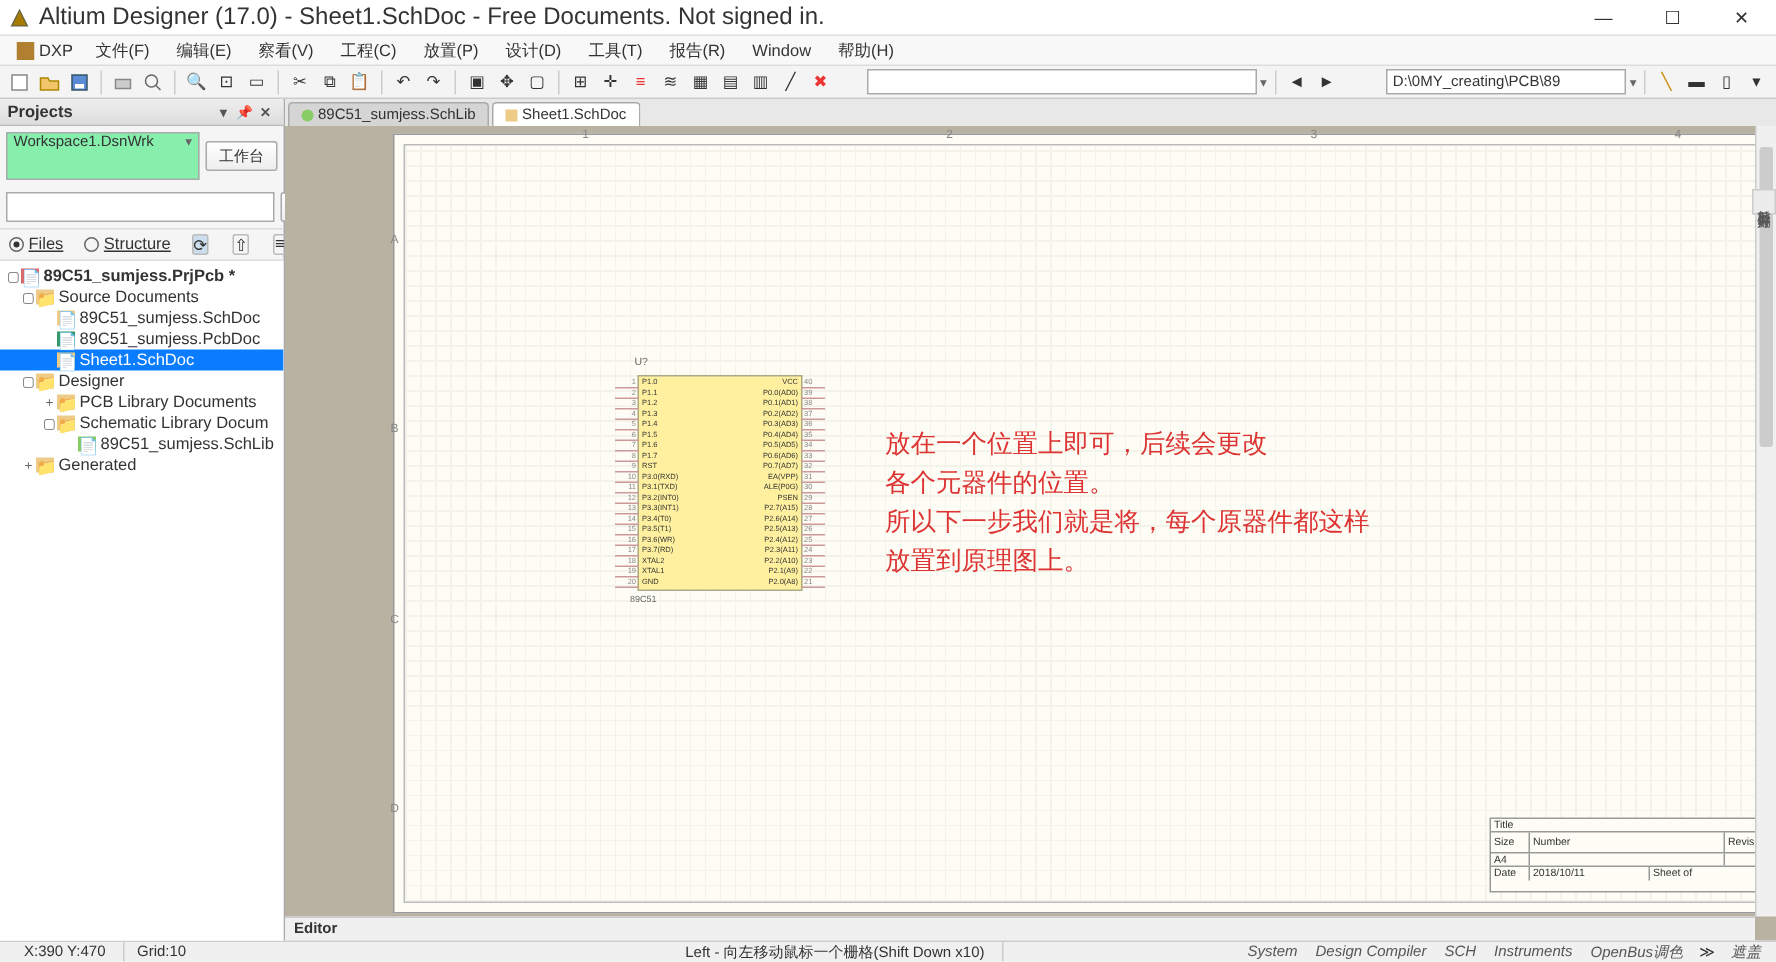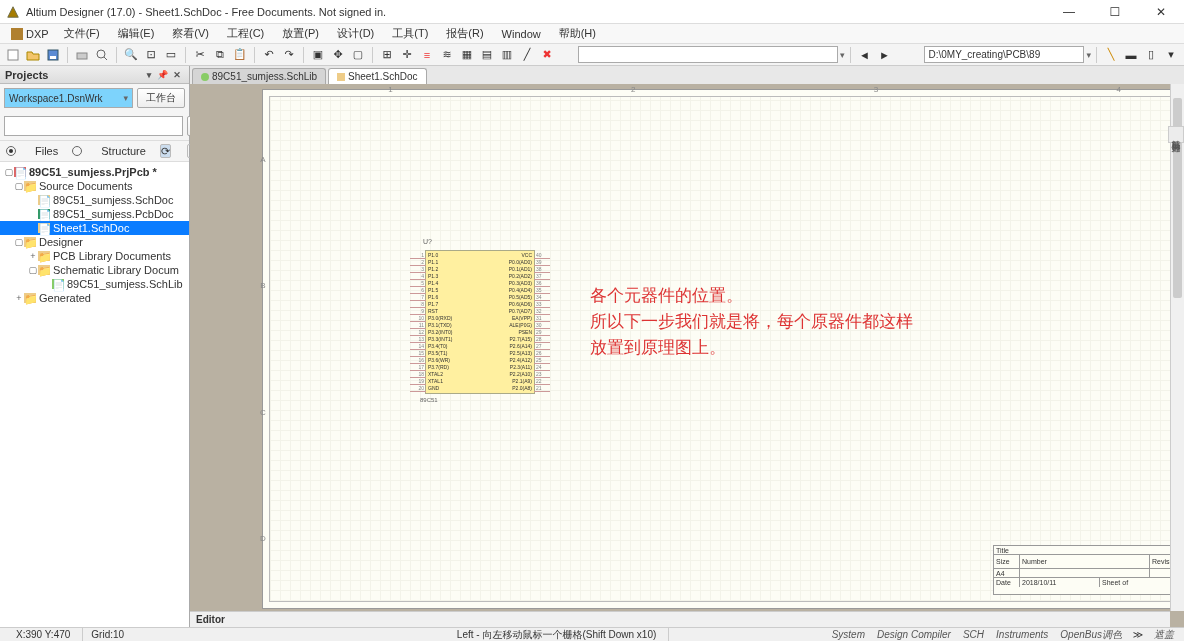--- a/index.html
+++ b/index.html
@@ -1,20 +1,20 @@
 <!DOCTYPE html>
 <html><head>
 <meta charset="utf-8">
 <style>
   * { margin: 0; padding: 0; box-sizing: border-box; font-family: "Microsoft YaHei", Tahoma, sans-serif; }
   body { width: 1184px; height: 641px; overflow: hidden; background: #f0f0f0; font-size: 11px; color: #333; position: relative; }
   
   .titlebar { height: 24px; background: #fff; display: flex; align-items: center; padding-left: 6px; border-bottom: 1px solid #ddd; }
   .titlebar .icon { width: 14px; height: 14px; margin-right: 6px; }
-  .titlebar .title { flex: 1; font-size: 11px; }
+  .titlebar .title { flex: 1; font-size: 16px; }
   .winbtns { display: flex; }
   .winbtn { width: 46px; height: 24px; display: flex; align-items: center; justify-content: center; font-size: 12px; }
   
   .menubar { height: 20px; background: #f8f8f8; display: flex; align-items: center; padding-left: 6px; border-bottom: 1px solid #ddd; gap: 2px; }
   .menubar .menuitem { padding: 1px 8px; font-size: 11px; cursor: pointer; }
   .dxp-btn { display: flex; align-items: center; gap: 3px; padding: 1px 5px; justify-content: space-between; }
   
   .toolbar { height: 22px; background: #f4f4f4; border-bottom: 1px solid #ccc; display: flex; align-items: center; padding: 0 4px; gap: 2px; }
   .toolbar .tb-btn { width: 18px; height: 18px; display: flex; align-items: center; justify-content: center; border-radius: 2px; }
   .toolbar .sep { width: 1px; height: 16px; background: #ccc; margin: 0 3px; }
@@ -23,26 +23,26 @@
   .path-box { margin-left: auto; width: 160px; height: 17px; border: 1px solid #aaa; background: #fff; padding: 0 3px; font-size: 10px; display: flex; align-items: center; }
   
   .main-area { display: flex; height: 561px; position: relative; }
   
   .panel-left { width: 190px; background: #f5f5f5; border-right: 1px solid #aaa; display: flex; flex-direction: column; }
   .panel-header { height: 18px; background: linear-gradient(#eee,#ddd); border-bottom: 1px solid #bbb; display: flex; align-items: center; padding: 0 5px; font-size: 11px; font-weight: bold; }
   .panel-header .spacer { flex: 1; }
   .panel-header .hbtn { width: 14px; text-align: center; font-size: 9px; color: #555; }
   
   .panel-row { display: flex; padding: 4px; gap: 4px; align-items: center; }
-  .combo { flex: 1; height: 20px; border: 1px solid #aaa; background: #7dd3fc; font-size: 10px; padding: 0 4px; display: flex; align-items: center; justify-content: space-between; }
+  .combo { flex: 1; height: 32px; border: 1px solid #aaa; background: #86efac; font-size: 10px; padding: 0 4px; display: flex; align-items: flex-start; justify-content: space-between; }
   .panel-btn { height: 20px; padding: 0 8px; border: 1px solid #aaa; background: linear-gradient(#fff,#eee); font-size: 10px; border-radius: 2px; display:flex; align-items:center; }
   .text-input { flex: 1; height: 20px; border: 1px solid #aaa; background: #fff; }
   
   .radio-row { display: flex; align-items: center; padding: 2px 6px; gap: 14px; border-top: 1px solid #ddd; border-bottom: 1px solid #ddd; height: 22px; }
-  .radio { display: flex; align-items: center; gap: 19px; font-size: 11px; }
+  .radio { display: flex; align-items: center; gap: 3px; font-size: 11px; text-decoration: underline; }
   .radio-dot { width: 10px; height: 10px; border: 1px solid #666; border-radius: 50%; position: relative; }
   .radio-dot.checked::after { content:""; position:absolute; top:2px; left:2px; width:4px; height:4px; background:#333; border-radius:50%; }
   .radio-row .micon { width: 14px; height: 14px; border: 1px solid #bbb; border-radius: 2px; margin-left: auto; }
   .radio-row .micon + .micon { margin-left: 2px; }
   
   .tree { flex: 1; background: #fff; overflow: auto; padding: 3px 0; font-size: 11px; }
   .tree-node { display: flex; align-items: center; height: 14px; padding-left: 4px; white-space: nowrap; }
   .tree-node .exp { width: 10px; text-align: center; font-size: 9px; color: #666; }
   .tree-node .ficon { width: 12px; height: 10px; margin-right: 3px; display: inline-block; }
   .tree-node.selected { background: #0a7cff; color: #fff; }
@@ -432,20 +432,21 @@
                 <span>P2.1(A9)</span>
               </div>
               <div class="chip-row">
                 <span>GND</span>
                 <span>P2.0(A8)</span>
               </div>
             </div>
           <div style="position:absolute; left:150px; top:300px; font-size:6px; color:#666">89C51</div>
 
           <div class="overlay-text">
+            <div>放在一个位置上即可，后续会更改</div>
             <div>各个元器件的位置。</div>
             <div>所以下一步我们就是将，每个原器件都这样</div>
             <div>放置到原理图上。</div>
           </div>
 
           <div class="title-block">
             <div class="trow">
                 <div class="tcell" style="width:100%">Title</div>
               </div>
             <div class="trow" style="height:14px">

